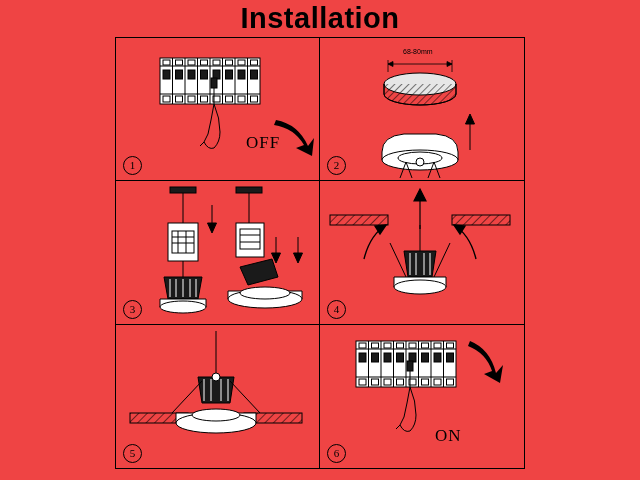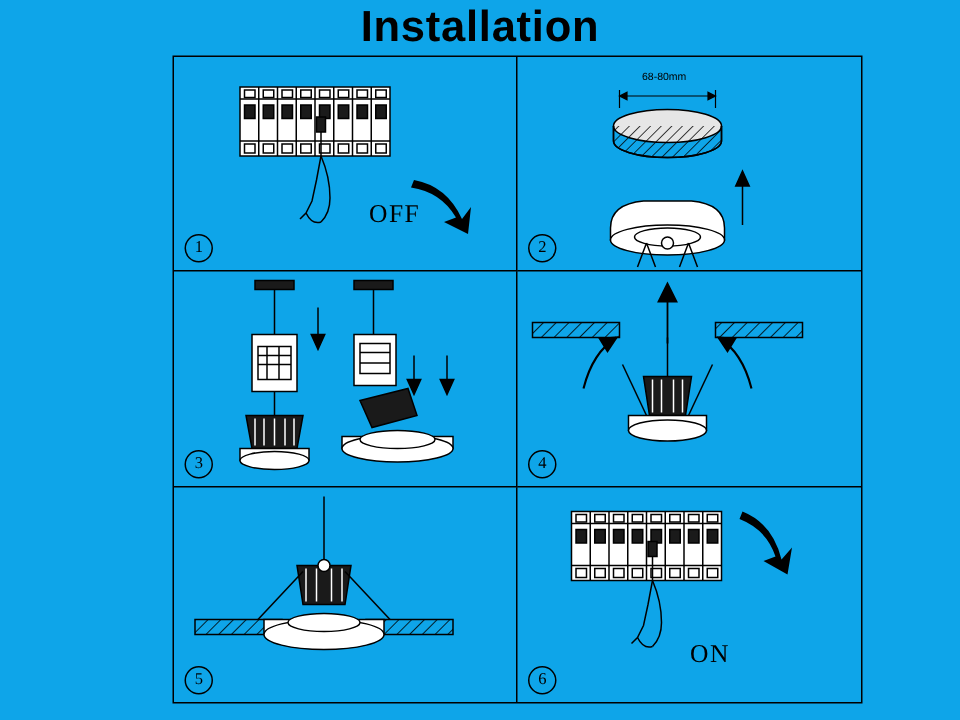--- a/index.html
+++ b/index.html
@@ -12,38 +12,38 @@
     height: 480px;
     font-family: "Liberation Sans", sans-serif;
     color: #000000;
     overflow: hidden;
     position: relative;
   }
   #page {
     position: relative;
     width: 640px;
     height: 480px;
-    background: #0ea5e9;
+    background: #ef4444;
   }
   #title {
     position: absolute;
     top: 2px;
     left: 0;
     width: 640px;
     text-align: center;
     font-size: 29px;
     font-weight: bold;
     letter-spacing: 0.5px;
     font-family: "Liberation Sans", sans-serif;
   }
   #grid {
     position: absolute;
     left: 115px;
     top: 37px;
-    width: 460px;
+    width: 410px;
     height: 432px;
     border: 1.5px solid #000;
     box-sizing: border-box;
     display: grid;
     grid-template-columns: 1fr 1fr;
     grid-template-rows: 1fr 1fr 1fr;
   }
   .cell {
     position: relative;
     box-sizing: border-box;

